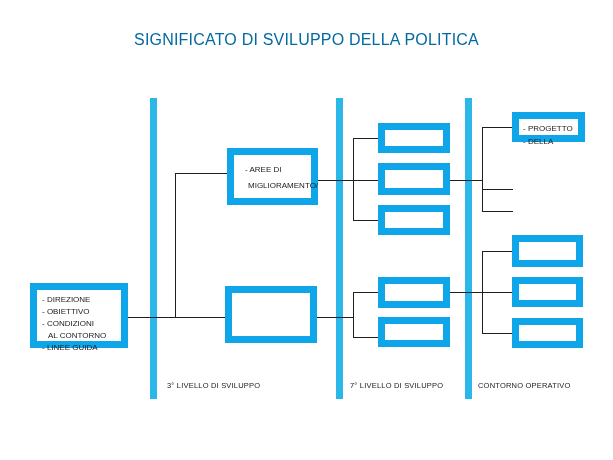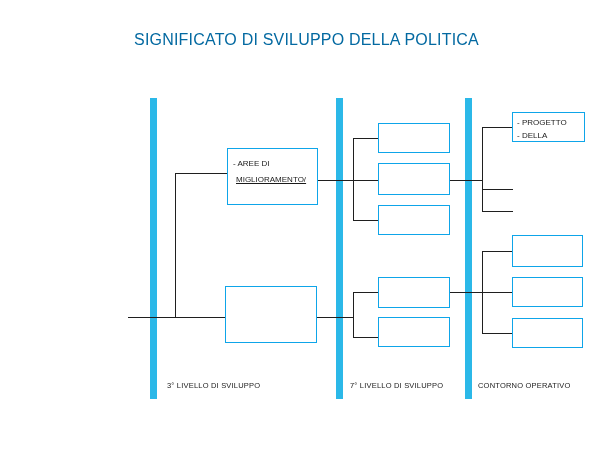--- a/index.html
+++ b/index.html
@@ -44,37 +44,37 @@
     color: #1a1a1a;
     white-space: nowrap;
     letter-spacing: 0.2px;
   }
   .label-1 { left: 167px; }
   .label-2 { left: 350px; }
   .label-3 { left: 478px; }
 
   .box {
     position: absolute;
-    border: 1px solid #0ea5e9;
+    border: 7px solid #0ea5e9;
     background: #ffffff;
   }
 
   .box .txt {
     font-size: 8px;
     color: #1a1a1a;
     white-space: nowrap;
   }
 
   .policy-input { left: 30px; top: 283px; width: 98px; height: 65px; padding: 4px 0 0 5px; }
   .policy-input .txt { line-height: 12px; }
   .policy-input .indent { padding-left: 6px; }
 
   .aree { left: 227px; top: 148px; width: 91px; height: 57px; padding: 7px 0 0 5px; }
-  .aree .txt { line-height: 16px; }
-  .aree .indent { padding-left: 3px; text-decoration: underline; }
+  .aree .txt { line-height: 16px; margin-left: 6px; }
+  .aree .indent { padding-left: 3px; }
 
   .progetto { left: 512px; top: 112px; width: 73px; height: 30px; padding: 3px 0 0 4px; }
   .progetto .txt { line-height: 13px; }
 
   .lvl1-empty { left: 225px; top: 286px; width: 92px; height: 57px; }
 
   .l2u-1 { left: 378px; top: 123px; width: 72px; height: 30px; }
   .l2u-2 { left: 378px; top: 163px; width: 72px; height: 32px; }
   .l2u-3 { left: 378px; top: 205px; width: 72px; height: 30px; }
 
@@ -96,20 +96,27 @@
   <div class="title">SIGNIFICATO DI SVILUPPO DELLA POLITICA</div>
 
   <div class="lane-bar bar-1"></div>
   <div class="lane-bar bar-2"></div>
   <div class="lane-bar bar-3"></div>
 
   <div class="lane-label label-1">3° LIVELLO DI SVILUPPO</div>
   <div class="lane-label label-2">7° LIVELLO DI SVILUPPO</div>
   <div class="lane-label label-3">CONTORNO OPERATIVO</div>
 
+  <div class="box policy-input">
+    <div class="txt">- DIREZIONE</div>
+    <div class="txt">- OBIETTIVO</div>
+    <div class="txt">- CONDIZIONI</div>
+    <div class="txt indent">AL CONTORNO</div>
+    <div class="txt">- LINEE GUIDA</div>
+  </div>
 
   <div class="box aree">
     <div class="txt">- AREE DI</div>
     <div class="txt indent">MIGLIORAMENTO/</div>
   </div>
 
   <div class="box progetto">
     <div class="txt">- PROGETTO</div>
     <div class="txt">- DELLA</div>
   </div>

